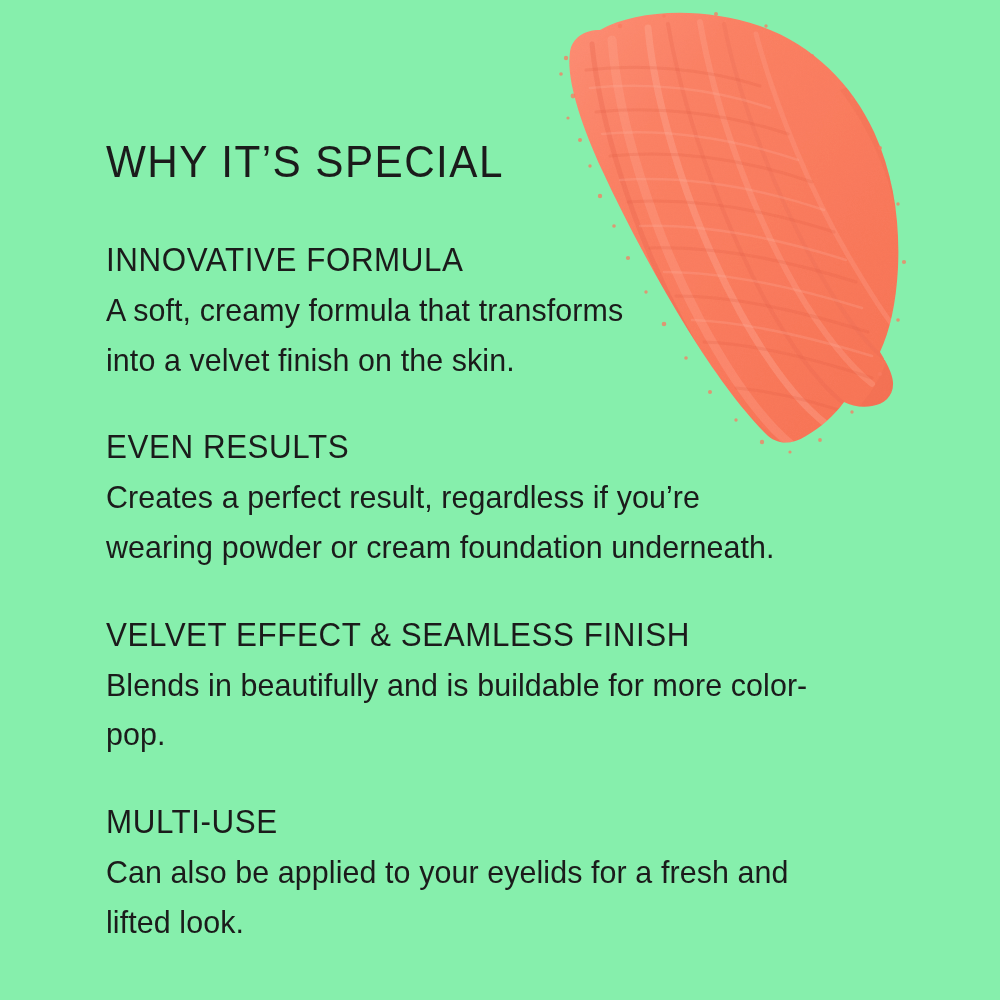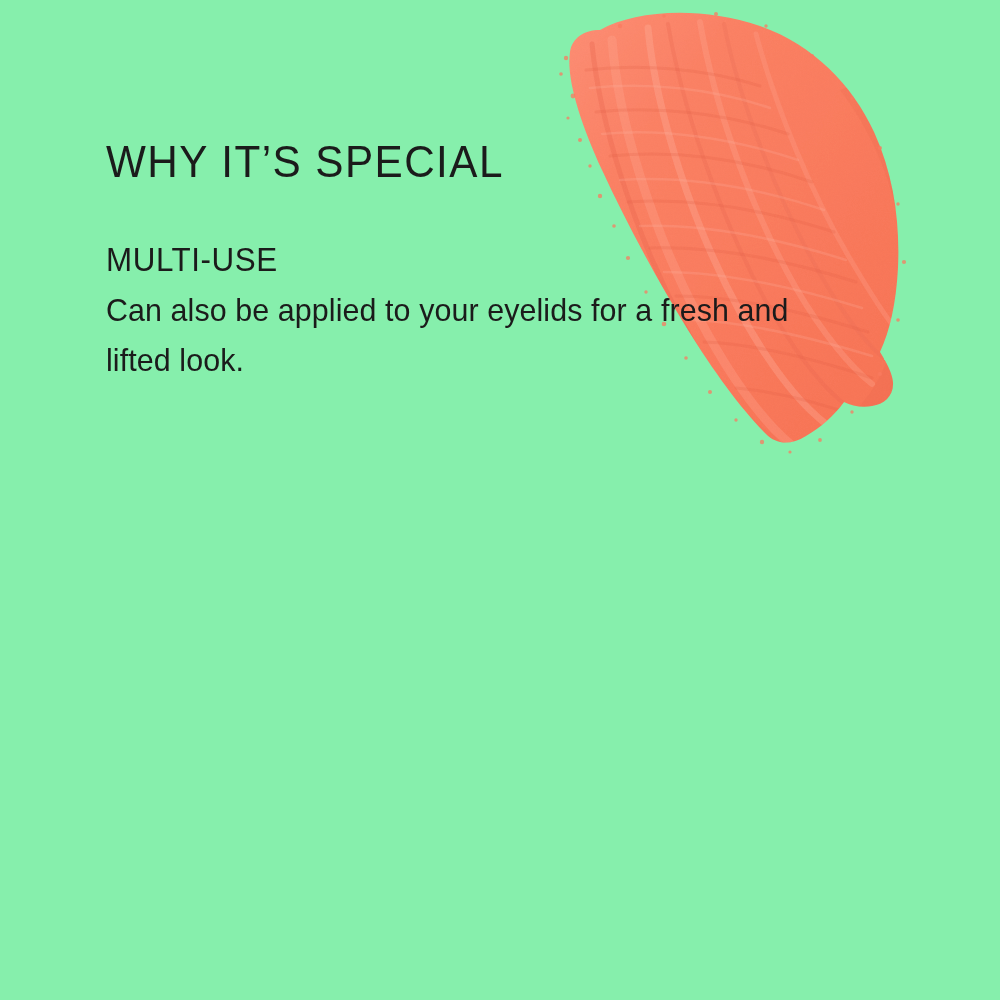--- a/index.html
+++ b/index.html
@@ -234,22 +234,37 @@
         <circle cx="664" cy="16" r="1.8"></circle>
         <circle cx="620" cy="26" r="2.2"></circle>
       </g>
     </svg>
   </div>
 
   <div class="content">
 
     <h1 class="page-title">WHY IT’S SPECIAL</h1>
 
-
-
+    <div class="section section--formula">
+      <h2 class="section-heading">INNOVATIVE FORMULA</h2>
+      <p class="section-body">A soft, creamy formula that transforms
+into a velvet finish on the skin.</p>
+    </div>
+
+    <div class="section section--even">
+      <h2 class="section-heading">EVEN RESULTS</h2>
+      <p class="section-body">Creates a perfect result, regardless if you’re
+wearing powder or cream foundation underneath.</p>
+    </div>
+
+    <div class="section section--velvet">
+      <h2 class="section-heading">VELVET EFFECT &amp; SEAMLESS FINISH</h2>
+      <p class="section-body">Blends in beautifully and is buildable for more color-
+pop.</p>
+    </div>
 
     <div class="section section--multi">
       <h2 class="section-heading">MULTI-USE</h2>
       <p class="section-body">Can also be applied to your eyelids for a fresh and
 lifted look.</p>
     </div>
 
   </div>
 </div>
 

